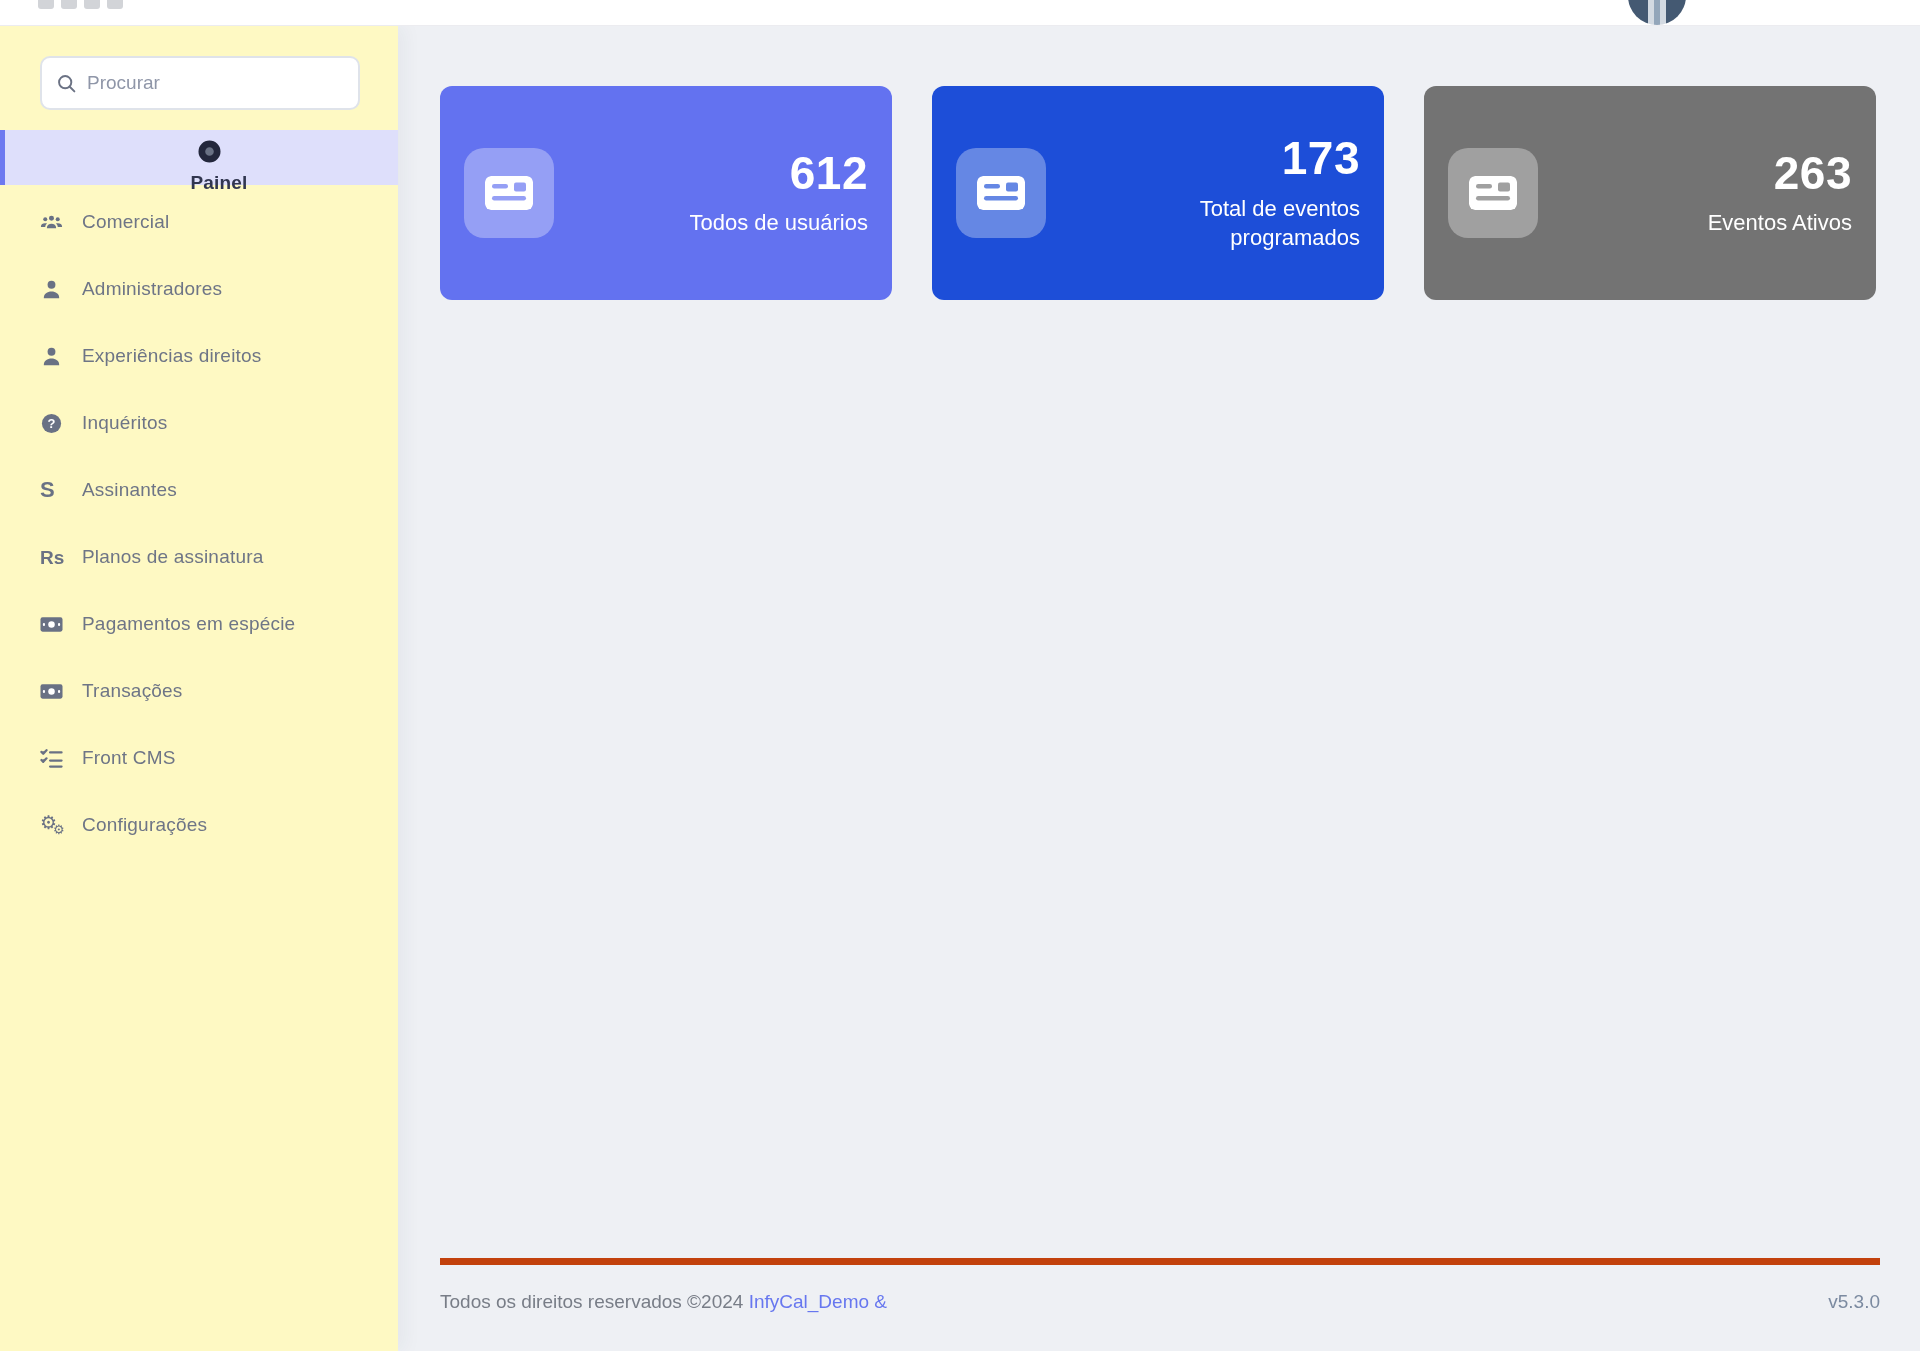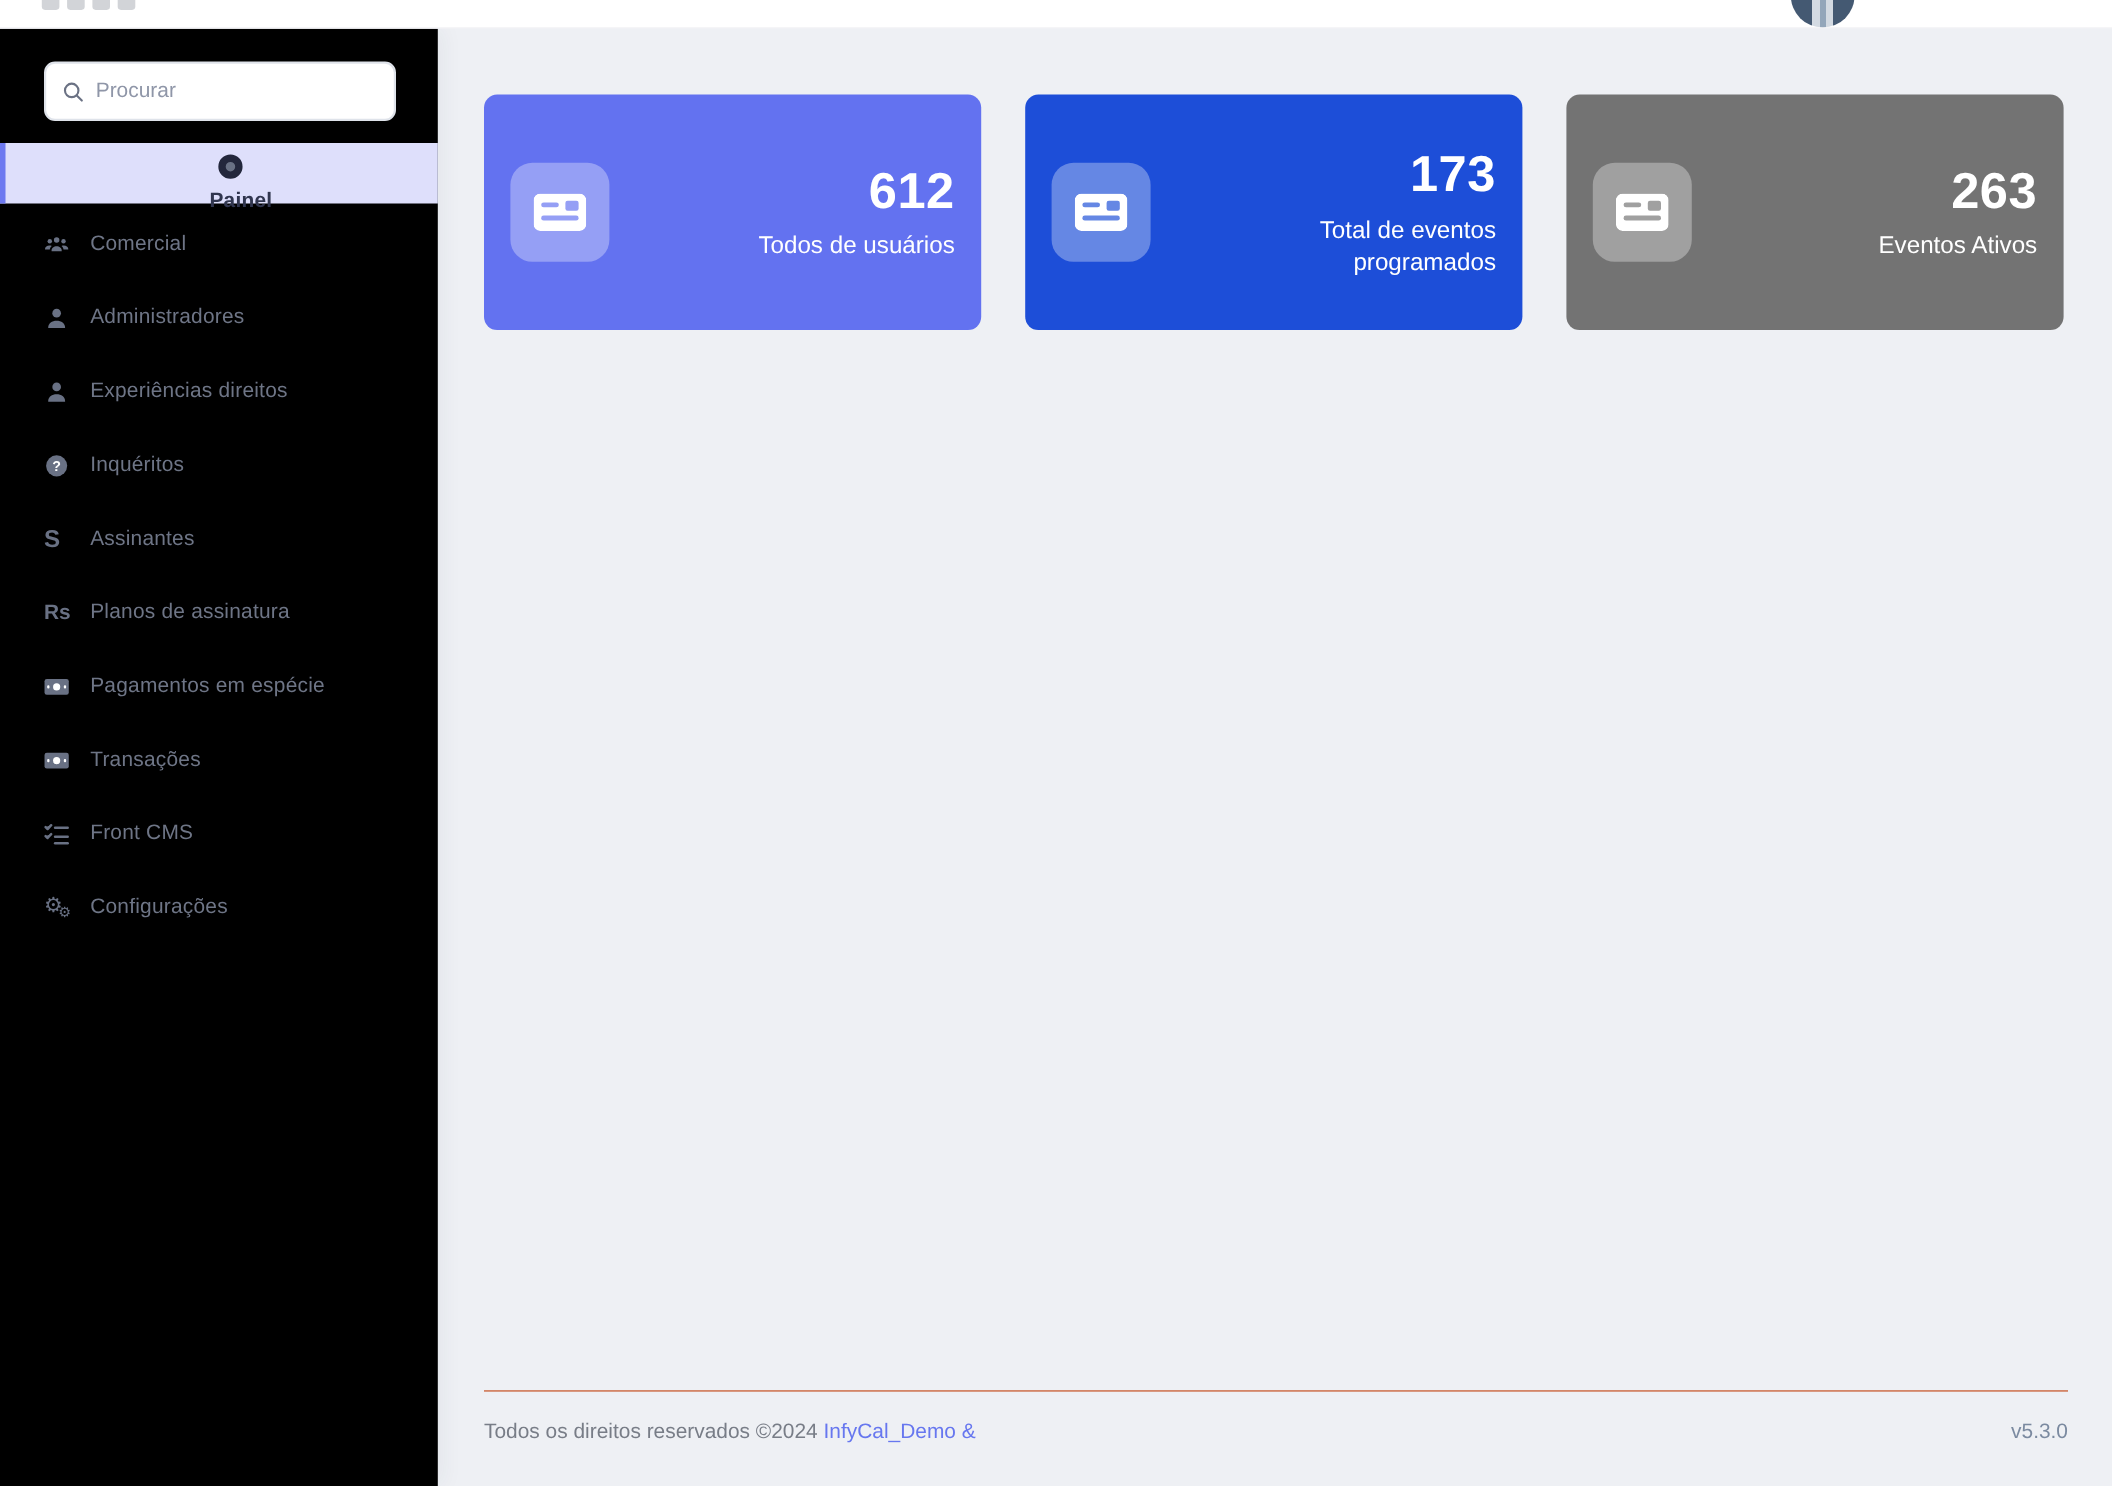--- a/index.html
+++ b/index.html
@@ -15,21 +15,21 @@
   .logo-squares span { width:16px; height:13px; border-radius:3px; background:#d2d4d8; }
   .avatar { position:absolute; left:1628px; top:-33px; width:58px; height:58px;
             border-radius:50%; overflow:hidden; cursor:pointer;
             background:
               radial-gradient(circle at 50% 18%, #e3cdbb 0 19%, rgba(0,0,0,0) 20%),
               linear-gradient(90deg,#44597267 0,#445972 0 34%, #d3dae2 34% 45%, #93a6ba 45% 55%, #d3dae2 55% 66%, #445972 66% 100%); }
 
   .body-row { flex:1; display:flex; min-height:0; }
 
   
-  .sidebar { width:398px; flex:0 0 398px; background:#000000; position:relative;
+  .sidebar { width:398px; flex:0 0 398px; background:#fef9c3; position:relative;
              box-shadow:6px 0 18px rgba(40,50,80,.05); z-index:4; }
   .search-wrap { margin:30px 38px 0 40px; height:54px; border:2px solid #dfe3ea;
                  border-radius:10px; display:flex; align-items:center; padding:0 14px;
                  background:#fff; }
   .search-wrap svg { flex:0 0 auto; margin-right:10px; }
   .search-input { border:none; outline:none; width:100%; font-size:19px;
                   font-family:inherit; color:#4a5064; background:transparent; }
   .search-input::placeholder { color:#8f96a8; }
 
   .menu { margin-top:20px; }
@@ -54,21 +54,21 @@
   .card { width:452px; border-radius:12px; padding:42px 24px; display:flex;
           align-items:center; color:#fff; min-height:214px; }
   .tile { width:90px; height:90px; border-radius:20px; background:rgba(255,255,255,.32);
           display:flex; align-items:center; justify-content:center; flex:0 0 auto; }
   .tile svg { width:48px; height:34px; }
   .card-text { margin-left:auto; text-align:right; max-width:235px; }
   .card-text .num { font-size:46px; font-weight:800; letter-spacing:.5px; line-height:1.1; }
   .card-text .lbl { font-size:22px; margin-top:10px; line-height:1.35; }
 
   
-  .footer { margin-top:auto; border-top:1px solid #c2410c; padding:26px 0 8px 0;
+  .footer { margin-top:auto; border-top:7px solid #c2410c; padding:26px 0 8px 0;
             display:flex; justify-content:space-between; align-items:center; font-size:19px; }
   .footer .f-left { color:#787d87; }
   .footer a { color:#6777ef; text-decoration:none; cursor:pointer; }
   .footer .f-right { color:#7b8aa0; }
 </style>
 </head>
 <body>
 
 <svg width="0" height="0" style="position:absolute" aria-hidden="true">
   <defs>

